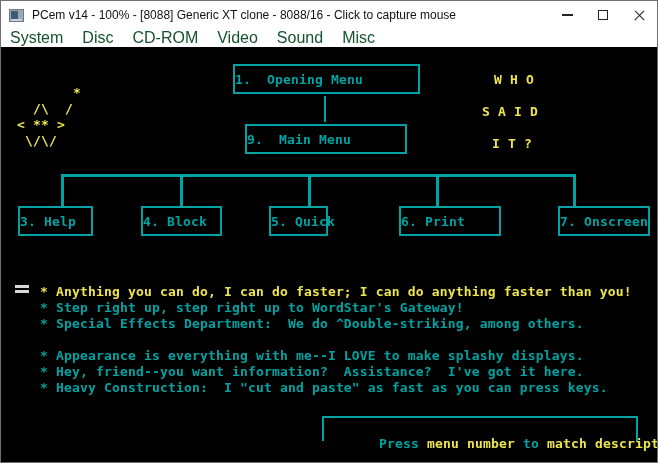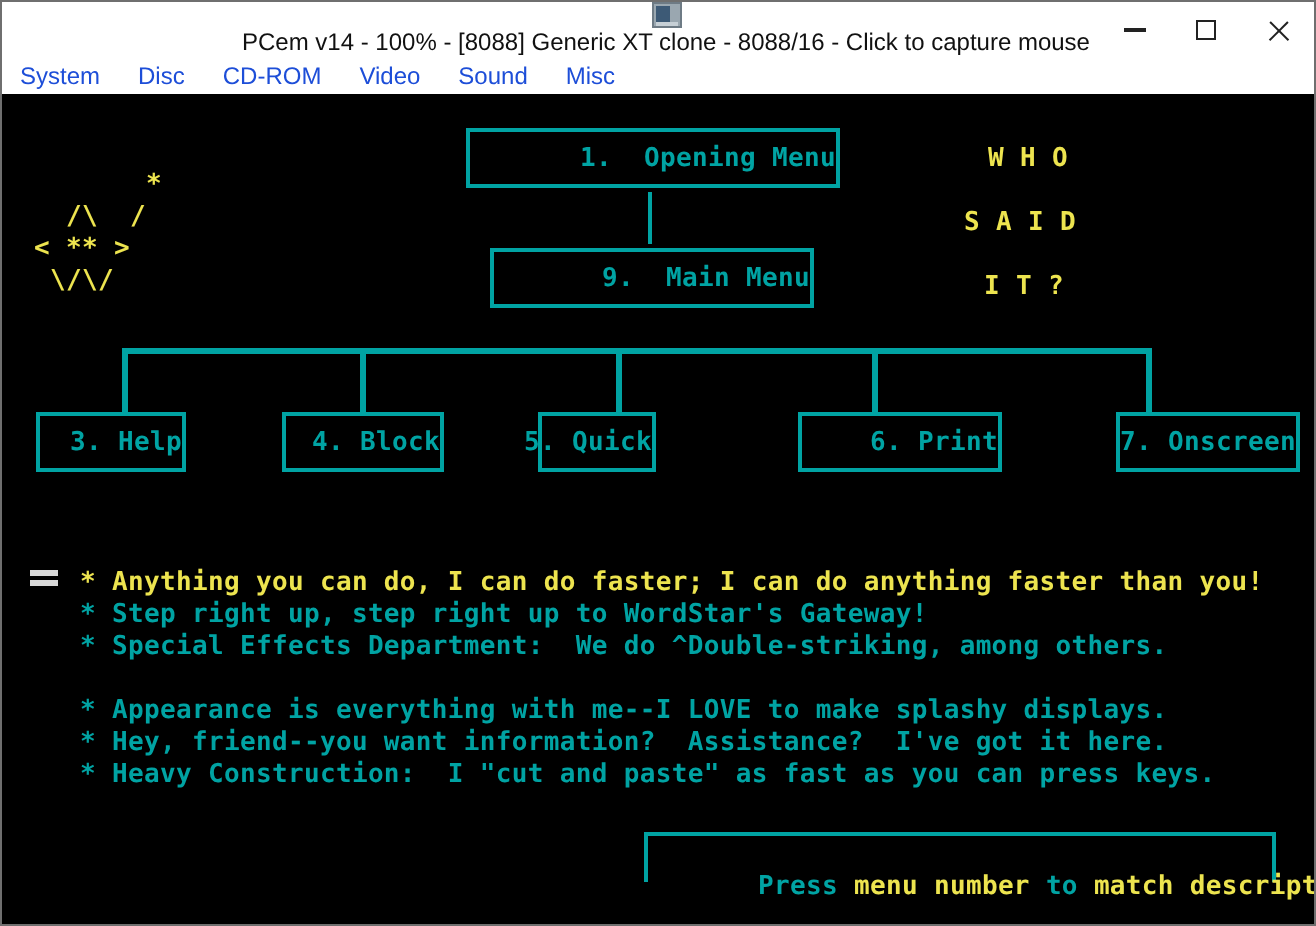--- a/index.html
+++ b/index.html
@@ -6,54 +6,54 @@
   * { box-sizing:border-box; }
   .window {
     position:relative; width:658px; height:463px;
     background:#000; border:1px solid #6f6f6f;
     font-family:"Liberation Sans", sans-serif;
     overflow:hidden;
   }
   
   .titlebar {
     position:absolute; left:0; top:0; width:656px; height:28px;
-    background:#fff; display:flex; align-items:center;flex-direction:column;
+    background:#fff; display:flex; align-items:center;
   }
   .app-icon { position:relative; width:15px; height:13px; margin-left:8px; background:#9aa7b0; border:1px solid #6e7b85; }
   .app-icon .half { position:absolute; left:1px; top:1px; width:7px; height:9px; background:#3d5a76; }
   .app-icon .base { position:absolute; left:1px; bottom:0; width:11px; height:2px; background:#c7d0d6; }
   .title { margin-left:8px; font-size:12px; color:#111; white-space:nowrap; }
   .winbtns { position:absolute; right:0; top:0; height:28px; display:flex; }
   .winbtn { width:36px; height:28px; display:flex; align-items:center; justify-content:center; background:#fff; }
   .glyph-min { width:11px; height:1.5px; background:#222; }
   .glyph-max { width:10px; height:10px; border:1.4px solid #222; }
   .glyph-close { position:relative; width:13px; height:13px; }
   .glyph-close i { position:absolute; left:0; top:6px; width:13px; height:1.4px; background:#222; }
   .glyph-close .x1 { transform:rotate(45deg); }
   .glyph-close .x2 { transform:rotate(-45deg); }
   
   .menubar {
     position:absolute; left:0; top:28px; width:656px; height:18px;
     background:#fff; display:flex; align-items:center; padding-left:9px;
   }
-  .menu-item { font-size:12px; color:#1d4ed8; margin-right:19px; white-space:nowrap; }
+  .menu-item { font-size:16px; color:#14532d; margin-right:19px; white-space:nowrap; }
   
   .screen {
     position:absolute; left:0; top:46px; width:656px; height:416px;
     background:#000;
     font-family:"DejaVu Sans Mono", monospace;
     font-weight:bold; font-size:13px; letter-spacing:0.17px;
   }
   .screen .abs { position:absolute; white-space:pre; }
   .teal   { color:#00A3A3; }
   .yellow { color:#EDE44F; }
   .owl { margin:0; line-height:16px; font-size:13px; font-weight:bold; letter-spacing:0.17px; }
   .tbox {
     position:absolute; border:2px solid #00A3A3; height:30px;
-    display:flex; align-items:center; justify-content:flex-end;
+    display:flex; align-items:center; justify-content:flex-start;
     color:#00A3A3; white-space:pre;
   }
   .line { position:absolute; background:#00A3A3; }
   .cursor {
     position:absolute; left:14px; top:238px; width:14px; height:8px;
     border-top:3px solid #d8d8d8; border-bottom:3px solid #d8d8d8;
   }
   .desc { position:absolute; left:39px; white-space:pre; line-height:16px; }
   .prompt-box {
     position:absolute; left:321px; top:369px; width:316px; height:25px;

